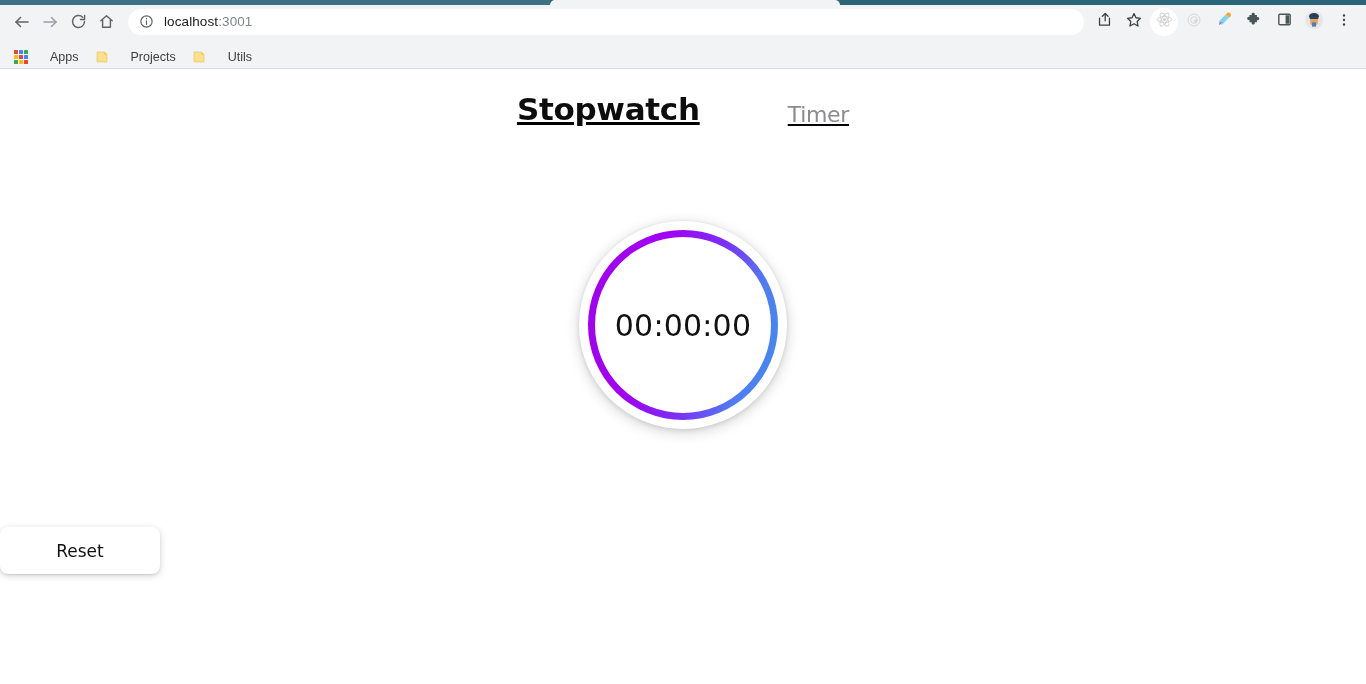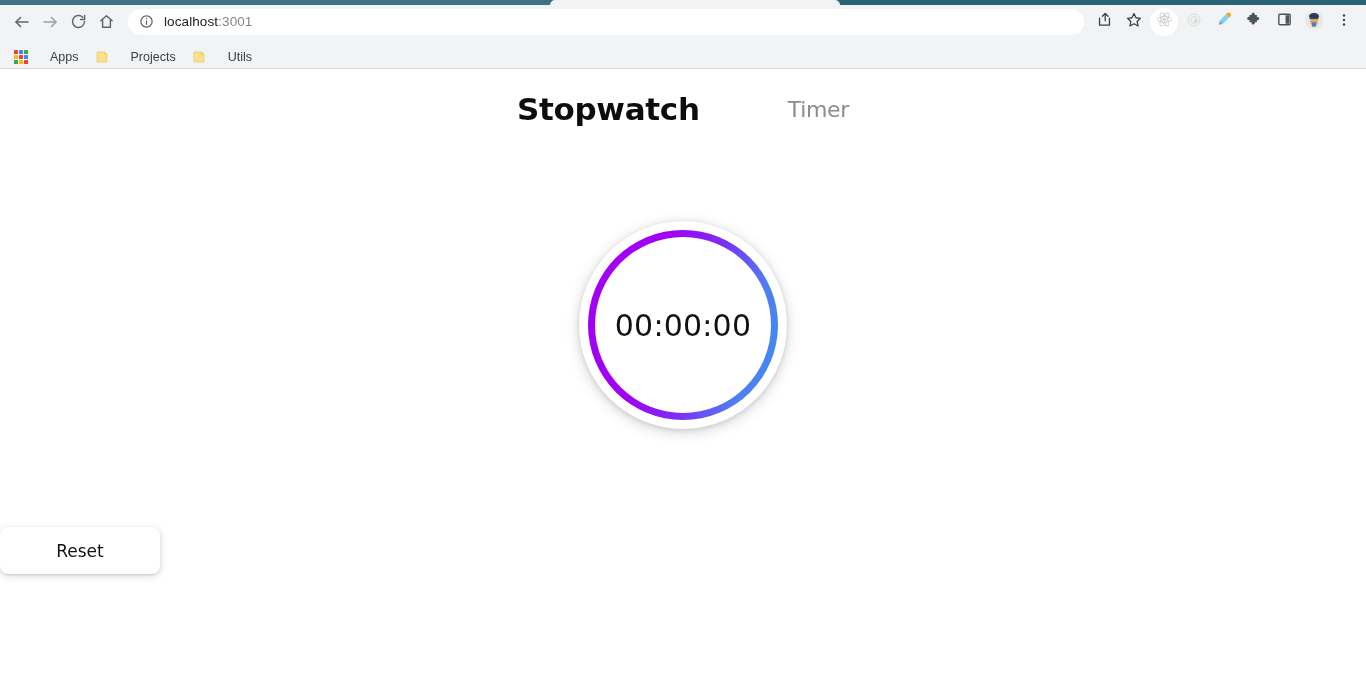--- a/index.html
+++ b/index.html
@@ -160,23 +160,24 @@
     position: relative;
     overflow: hidden;
   }
 
   .app-tabs {
     position: absolute;
     top: 22px;
     left: 0;
     right: 0;
     display: flex;
-    align-items: center;
+    align-items: flex-end;
     justify-content: center;
     gap: 88px;
+    text-decoration: underline;
   }
   .app-tab {
     font-family: "DejaVu Sans", sans-serif;
     letter-spacing: -0.3px;
   }
   .app-tab.active {
     font-size: 31px;
     font-weight: 600;
     color: #0d0d0d;
   }

